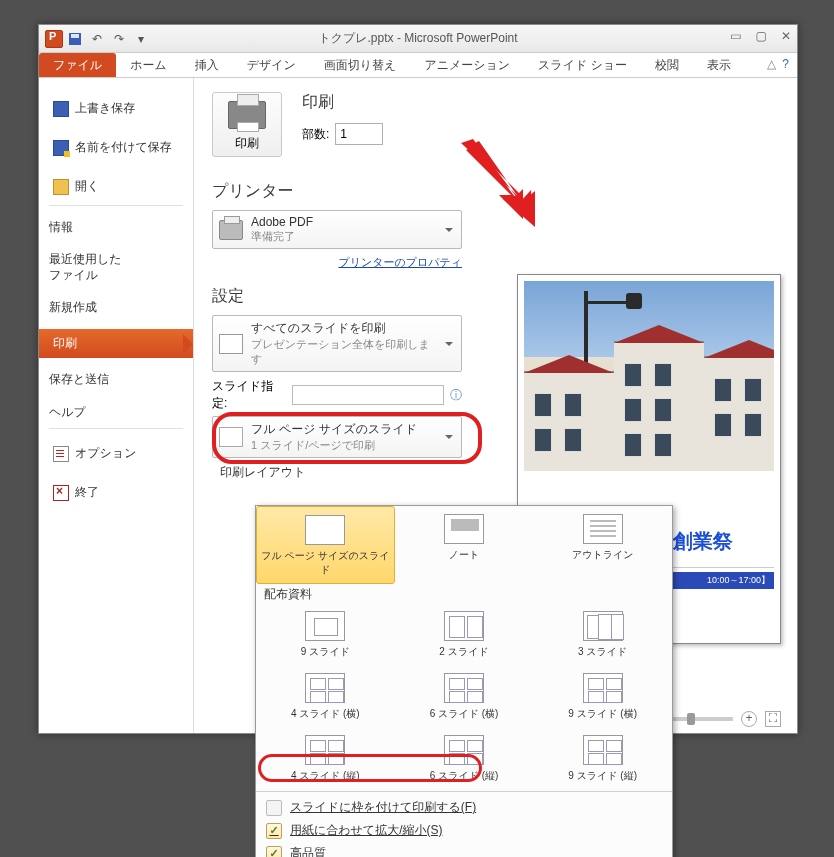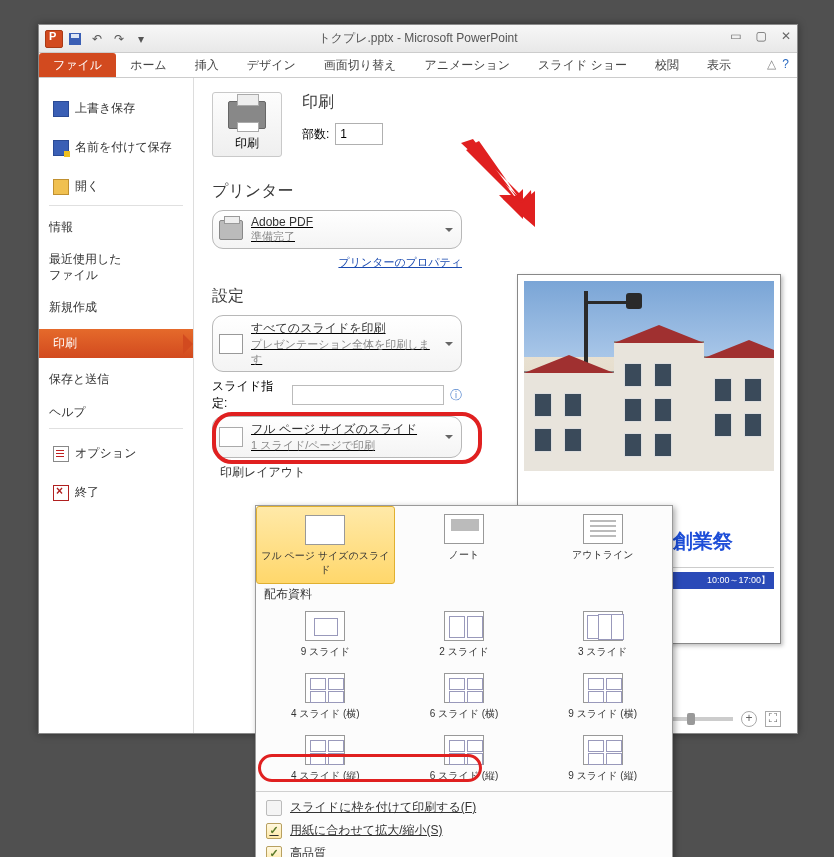--- a/index.html
+++ b/index.html
@@ -37,21 +37,21 @@
 .main { flex: 1; padding: 14px 18px; overflow: hidden; position: relative; }
 .main .sec-title { font-size: 16px; color: #3a3a3a; margin-bottom: 8px; font-weight: normal; }
 .print-big { display: flex; gap: 20px; align-items: flex-start; }
 .print-btn { width: 70px; text-align: center; border: 1px solid #c9c9c9; border-radius: 3px; padding: 8px 4px 4px; background: linear-gradient(#fdfdfd,#efefef); }
 .print-btn .printer-glyph { width: 38px; height: 28px; margin: 0 auto 6px; background: #888; border: 1px solid #666; border-radius: 2px; position: relative; }
 .print-btn .printer-glyph::before { content: ""; position: absolute; left: 8px; top: -8px; width: 20px; height: 10px; background: #eee; border: 1px solid #aaa; }
 .print-btn .printer-glyph::after { content: ""; position: absolute; left: 8px; bottom: -4px; width: 20px; height: 8px; background: #fff; border: 1px solid #aaa; }
 .copies-row { display: flex; align-items: center; gap: 6px; margin-top: 10px; }
 .copies-row input { width: 48px; height: 22px; border: 1px solid #b0b0b0; padding: 0 4px; font-size: 12px; }
 .settings-block { margin-top: 24px; }
-.dropdown { width: 250px; border: 1px solid #b8b8b8; border-radius: 11px; background: linear-gradient(#fff,#f4f4f4); padding: 4px 22px 4px 6px; display: flex; align-items: center; gap: 8px; position: relative; margin-bottom: 6px; text-decoration: underline; }
+.dropdown { width: 250px; border: 1px solid #b8b8b8; border-radius: 2px; background: linear-gradient(#fff,#f4f4f4); padding: 4px 22px 4px 6px; display: flex; align-items: center; gap: 8px; position: relative; margin-bottom: 6px; }
 .dropdown::after { content: ""; position: absolute; right: 8px; top: 50%; margin-top: -2px; border: 4px solid transparent; border-top-color: #666; }
 .dd-icon { width: 24px; height: 20px; flex-shrink: 0; }
 .dd-icon.printer { background: #bbb; border: 1px solid #888; border-radius: 2px; position: relative; }
 .dd-icon.printer::before { content: ""; position: absolute; left: 4px; top: -5px; width: 14px; height: 6px; background: #eee; border: 1px solid #999; }
 .dd-icon.slides { background: #fff; border: 1px solid #999; position: relative; }
 .dd-icon.slides::before { content: ""; position: absolute; left: -4px; top: -4px; width: 24px; height: 20px; background: #fff; border: 1px solid #bbb; z-index: -1; }
 .dd-icon.page { background: #fff; border: 1px solid #aaa; }
 .dd-text { flex: 1; }
 .dd-text .dd-title { color: #333; font-size: 12px; }
 .dd-text .dd-sub { color: #888; font-size: 11px; }

